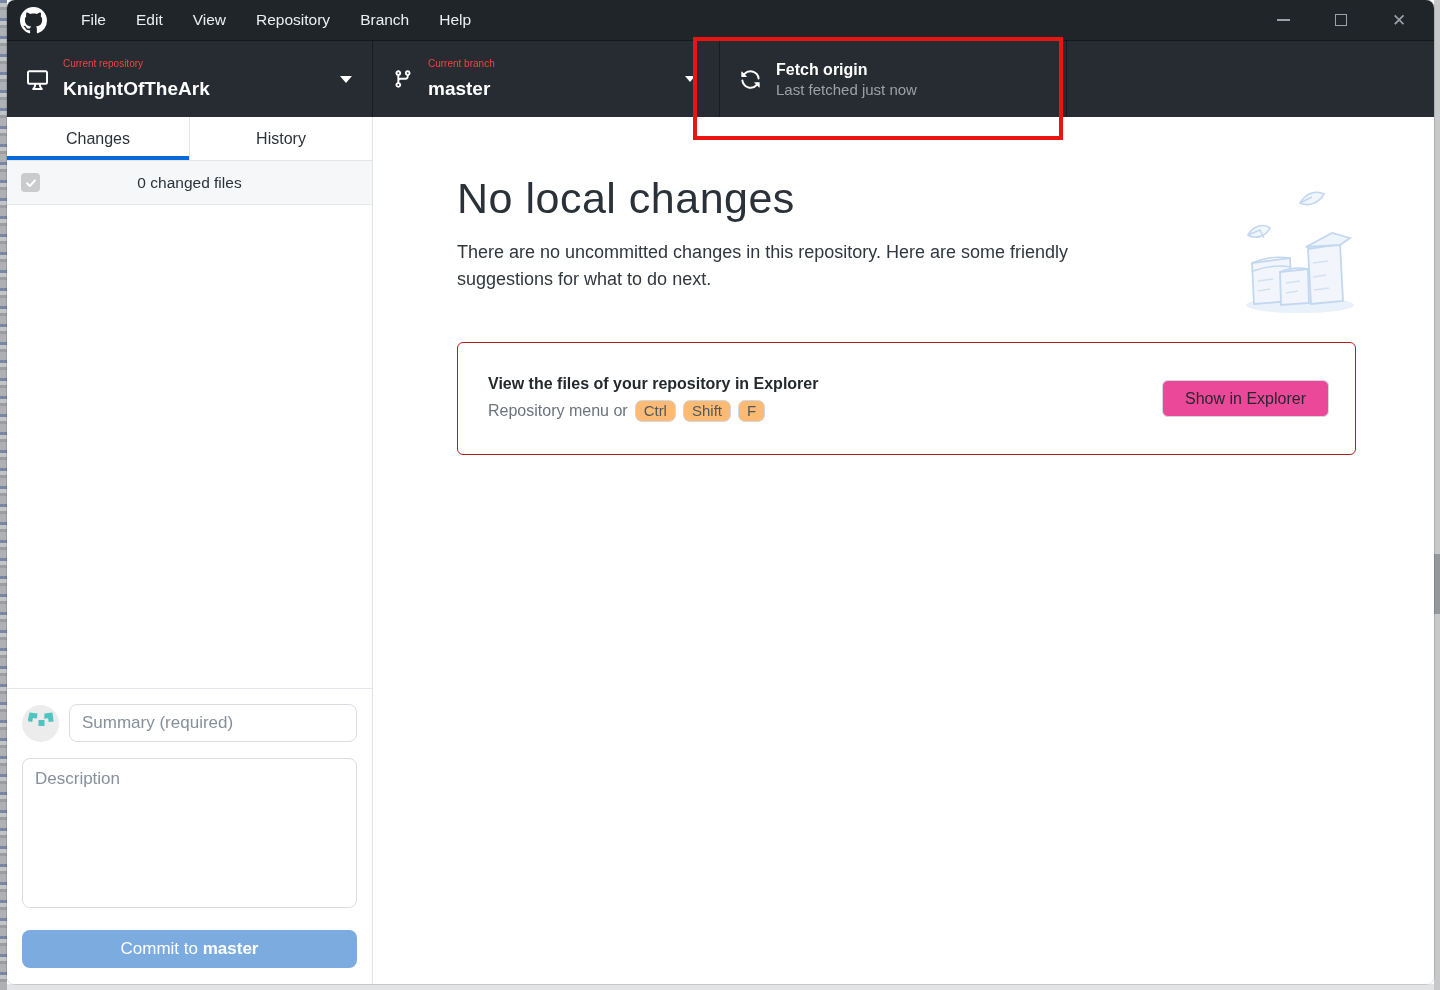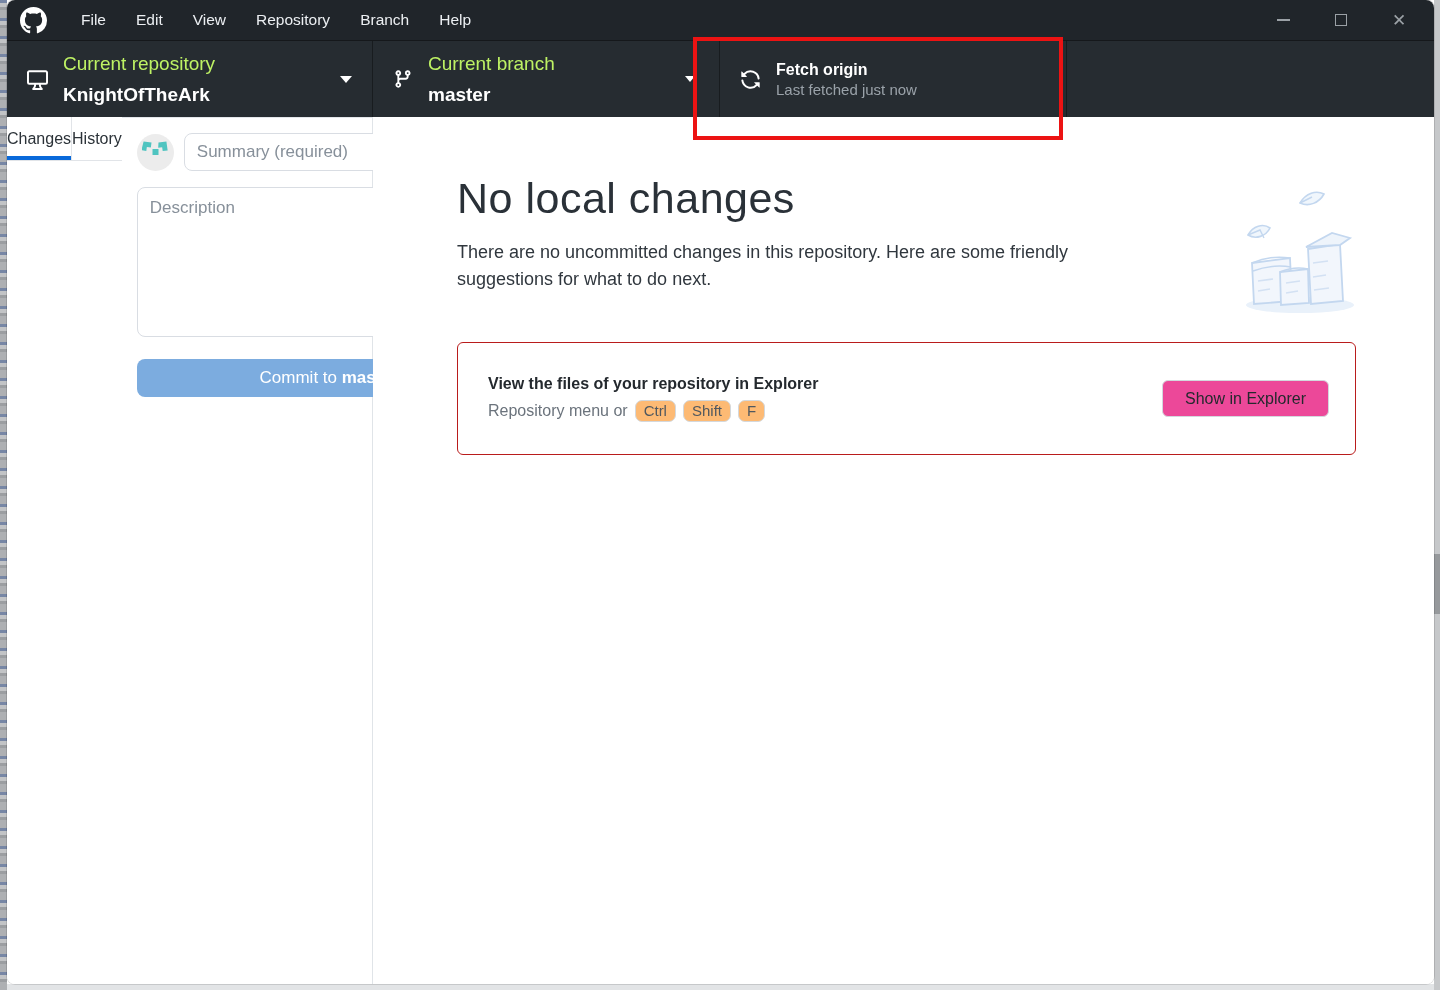--- a/index.html
+++ b/index.html
@@ -68,21 +68,21 @@
   }
   .tb-section {
     height: 100%; display: flex; align-items: center; padding: 0 20px;
     border-right: 1px solid #181c1f; position: relative; color: #fff;
   }
   .tb-repo   { width: 366px; }
   .tb-branch { width: 347px; }
   .tb-fetch  { width: 347px; }
   .tb-rest   { flex: 1; border-right: none; }
   .tb-icon { margin-right: 15px; flex: 0 0 auto; display: flex; }
-  .tb-label { font-size: 19px; color: #bef264; margin-bottom: 9px; }
+  .tb-label { font-size: 10px; color: #ef4444; margin-bottom: 9px; }
   .tb-value { font-size: 19px; font-weight: bold; color: #ffffff; }
   .tb-title { font-size: 16px; font-weight: bold; color: #ffffff; margin-bottom: 2px; }
   .tb-sub   { font-size: 15px; color: #9aa2a9; }
   .chevron-down {
     position: absolute; right: 20px; top: 50%; margin-top: -3px;
     width: 0; height: 0; border-left: 6px solid transparent;
     border-right: 6px solid transparent; border-top: 7px solid #ffffff;
   }
   .chevron-small { right: 24px; border-left-width: 5px; border-right-width: 5px; border-top-width: 6px; }
 
@@ -91,21 +91,21 @@
     position: absolute; left: 686px; top: 37px; width: 370px; height: 103px;
     border: 4px solid #ec1313; z-index: 60; pointer-events: none;
   }
 
   
   .app-body { display: flex; height: 867px; }
 
   
   .sidebar {
     width: 366px; border-right: 1px solid #e0e4e8; display: flex;
-    flex-direction: row; background: #ffffff;
+    flex-direction: column; background: #ffffff;
   }
   .tabs { display: flex; height: 44px; border-bottom: 1px solid #e1e4e8; flex: 0 0 auto; }
   .tab {
     flex: 1; display: flex; align-items: center; justify-content: center;
     font-size: 16px; color: #2b3238; position: relative; cursor: pointer;
   }
   .tab:first-child { border-right: 1px solid #e1e4e8; }
   .tab.active .tab-underline {
     position: absolute; left: 0; right: 0; bottom: 0; height: 4px; background: #0969da;
   }
@@ -263,20 +263,28 @@
       <div class="tabs">
         <div class="tab active">
           <span>Changes</span>
           <span class="tab-underline"></span>
         </div>
         <div class="tab">
           <span>History</span>
         </div>
       </div>
 
+      <div class="files-row">
+        <span class="checkbox-disabled">
+          <svg width="12" height="12" viewBox="0 0 12 12" aria-hidden="true">
+            <path d="M2 6.2 4.8 9 10 3.4" stroke="#ffffff" stroke-width="2" fill="none" stroke-linecap="round" stroke-linejoin="round"></path>
+          </svg>
+        </span>
+        <span class="files-label">0 changed files</span>
+      </div>
 
       <div class="sidebar-spacer"></div>
 
       <div class="commit-form">
         <div class="summary-row">
           <span class="avatar">
             <svg width="26" height="24" viewBox="0 0 26 24" aria-hidden="true">
               <path d="M1 2 h8 v5 h-4 v4 h-5 z" fill="#4fc4c0" transform="rotate(8 5 6)"></path>
               <path d="M17 2 h8 v9 h-5 v-4 h-4 z" fill="#4fc4c0" transform="rotate(-8 21 6)"></path>
               <rect x="10.5" y="9" width="6" height="6" fill="#4fc4c0"></rect>

